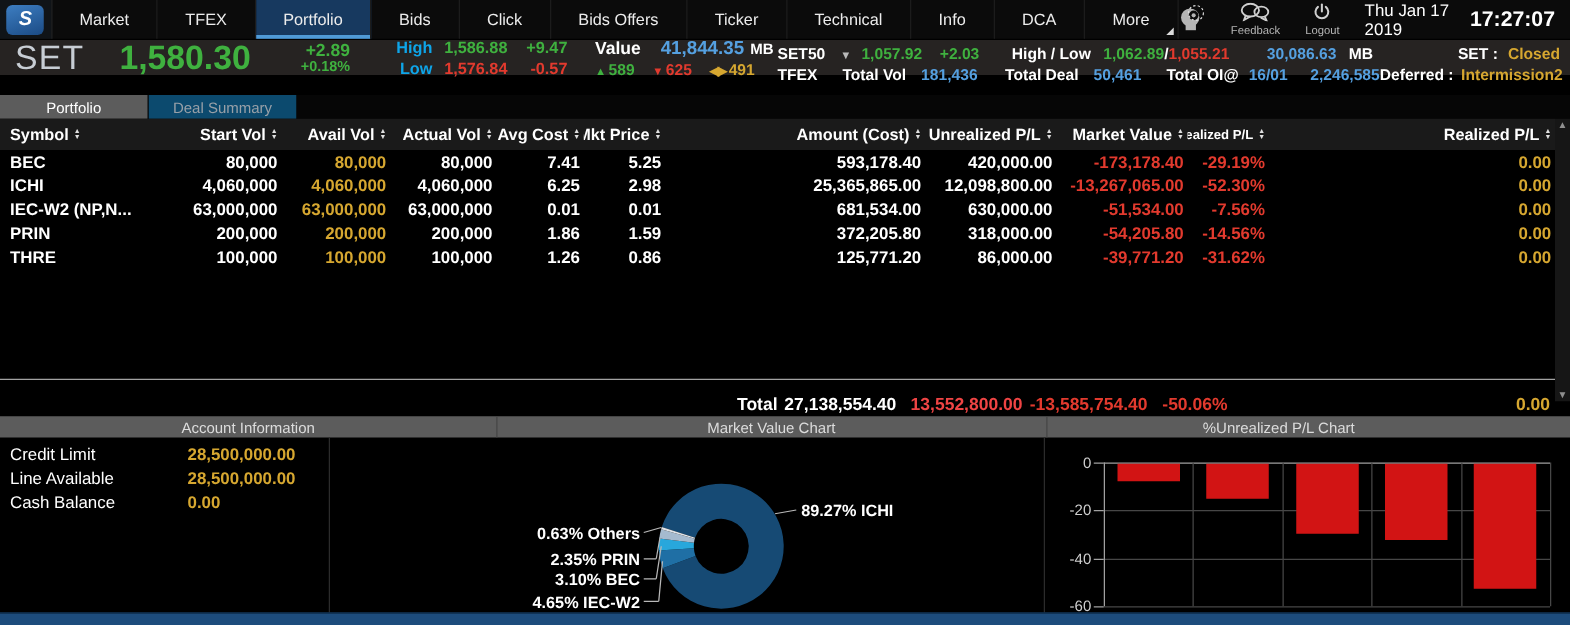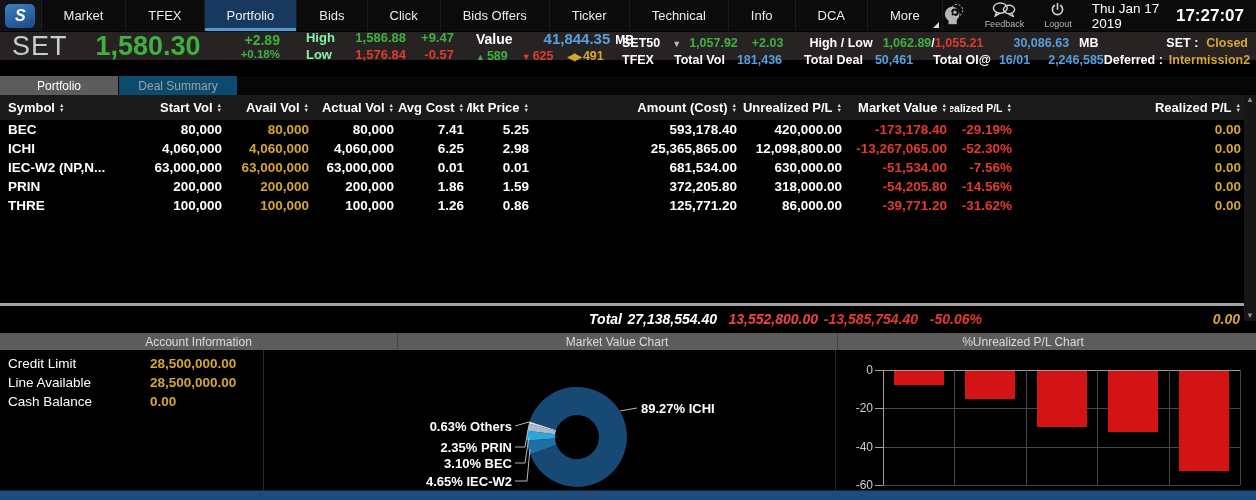--- a/index.html
+++ b/index.html
@@ -19,25 +19,25 @@
   .datetime { display:flex; align-items:center; gap:16px; color:#fff; font-size:13.5px; }
   .time { font-size:17px; font-weight:700; }
 
   
   .market-bar { position:absolute; left:0; top:32px; width:1256px; height:28px; background:#262322; display:flex; align-items:center; }
   .set-label { font-size:27px; color:#c7cdd4; margin-left:12px; letter-spacing:1px; }
   .set-value { font-size:27px; font-weight:700; color:#3fb13f; margin-left:28px; }
   .set-change { display:flex; flex-direction:column; align-items:flex-end; margin-left:40px; color:#3fb13f; font-weight:700; }
   .set-change .chg { font-size:14px; } .set-change .pct { font-size:11.5px; }
   .hl-block { margin-left:26px; display:flex; flex-direction:column; gap:2px; font-size:13px; font-weight:700; }
-  .hl-row { display:flex; } .hl-row .lab { width:40px; color:#86efac; } .hl-row .val { width:60px; text-align:right; } .hl-row .chg { width:48px; text-align:right; }
+  .hl-row { display:flex; } .hl-row .lab { width:40px; color:#0ea5e9;text-align:right; } .hl-row .val { width:60px; text-align:right; } .hl-row .chg { width:48px; text-align:right; }
   .up { color:#3fb13f; } .down { color:#e23a2e; } .gold { color:#d6a730; } .blue { color:#55a0e0; } .white { color:#fff; }
   .value-block { margin-left:22px; display:flex; flex-direction:column; gap:2px; }
   .value-r1 { display:flex; align-items:baseline; font-weight:700; }
-  .value-r1 .vlab { font-size:14px; color:#fff; } .value-r1 .vnum { font-size:15px; margin-left:31px; } .value-r1 .vunit { font-size:12px; color:#fff; margin-left:5px; }
+  .value-r1 .vlab { font-size:14px; color:#fff; } .value-r1 .vnum { font-size:15px; margin-left:16px; } .value-r1 .vunit { font-size:12px; color:#fff; margin-left:5px; }
   .value-r2 { display:flex; font-size:12.5px; font-weight:700; gap:14px; }
   .tri { font-size:9px; margin-right:2px; } .dia { letter-spacing:-1px; font-size:10px; margin-right:2px; }
   .mb-right { position:absolute; left:622px; top:4px; right:8px; display:flex; flex-direction:column; gap:3px; font-size:12.5px; font-weight:700; }
   .mbr-row { display:flex; align-items:baseline; white-space:nowrap;text-align:center; }
   .caret { color:#b9b9b9; font-size:9px; margin-left:12px; }
 
   
   .tabs-row { position:absolute; left:0; top:76px; width:1256px; height:19px; background:#060606; display:flex; }
   .tab { width:118px; display:flex; align-items:center; justify-content:center; font-size:12px; margin-right:1px; }
   .tab.active { background:#5c5c5c; color:#fff; }
@@ -54,21 +54,21 @@
   .prow { height:19px; }
   .td { display:flex; align-items:center; justify-content:flex-end; color:#fff; font-size:13.5px; font-weight:700; padding-right:3px; white-space:nowrap; overflow:hidden; }
   .td.first { justify-content:flex-start; padding-left:8px; }
   .td.neg { color:#e23a2e; } .td.gold { color:#d6a730; }
 
   
   .vscroll { position:absolute; right:0; top:95px; width:12px; height:226px; background:#161616; display:flex; flex-direction:column; justify-content:space-between; align-items:center; }
   .vs-arrow { color:#8f8f8f; font-size:8px; line-height:10px; }
 
   
-  .total-row { position:absolute; left:0; top:303px; width:1244px; height:28px; display:flex; align-items:center; font-size:14px; font-weight:700; border-top:3px solid #a3a3a3;font-style:italic; }
+  .total-row { position:absolute; left:0; top:303px; width:1244px; height:28px; display:flex; align-items:flex-end; font-size:14px; font-weight:700; border-top:1px solid #a3a3a3; }
   .tt { text-align:right; white-space:nowrap; }
   .tt0 { width:622px; color:#fff; } .tt1 { width:95px; color:#fff; } .tt2 { width:101px; color:#ef4444; }
   .tt3 { width:100px; color:#e23a2e; } .tt4 { width:64px; color:#e23a2e; } .tt5 { width:258px; color:#d6a730; }
 
   
   .sec-headers { position:absolute; left:0; top:333px; width:1256px; height:17px; background:#5c5c5c; }
   .sec-title { position:absolute; top:0; height:17px; display:flex; align-items:center; justify-content:center; font-size:12px; color:#dcdcdc; }
   .st-acc { left:0; width:397px; } .st-mv { left:397px; width:440px; } .st-pl { left:837px; width:372px; }
   .sec-div { position:absolute; top:0; width:1px; height:17px; background:#454545; }
 

